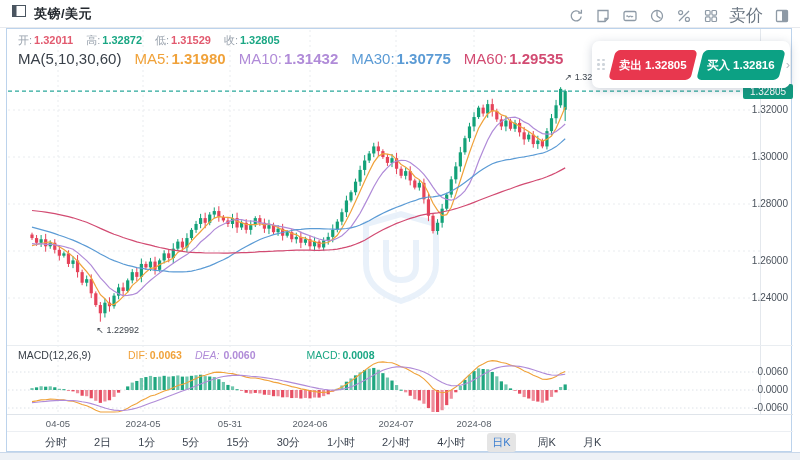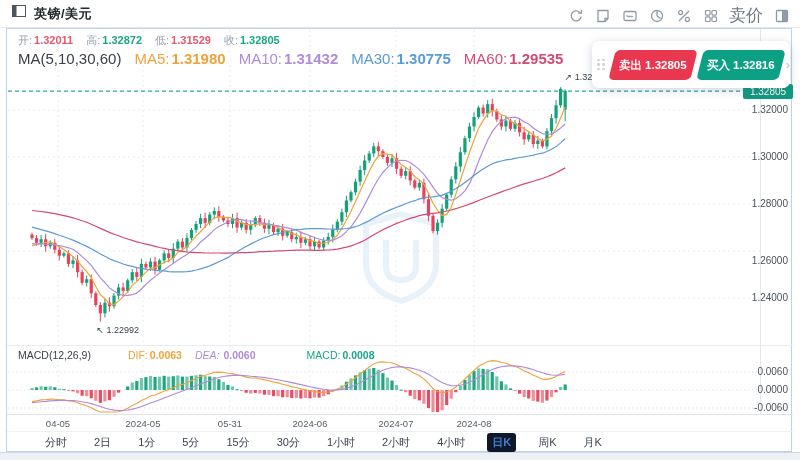--- a/index.html
+++ b/index.html
@@ -38,21 +38,21 @@
   #drag-dots i{width:2.5px;height:2.5px;border-radius:50%;background:#cfd5db;display:block;}
   .skewbtn{height:30px;width:86px;border:none;cursor:pointer;border-radius:5px;transform:skewX(-14deg);
     display:flex;align-items:center;justify-content:center;}
   .skewbtn span{transform:skewX(14deg);color:#fff;font-size:11.5px;font-weight:700;white-space:nowrap;}
   #sell-btn{background:#e8374e;margin-left:6px;}
   #buy-btn{background:#0ca184;margin-left:5px;}
   #card-chevron{color:#b7bec6;font-size:13px;margin-left:4px;cursor:pointer;}
   
   #tabbar{position:absolute;left:40px;top:433px;display:flex;gap:17px;align-items:center;font-size:11px;z-index:4;}
   .tab{color:#3c4450;cursor:pointer;padding:2px 5px;border-radius:3px;}
-  .tab.active{color:#3d7fd0;background:#0f172a;font-weight:700;}
+  .tab.active{color:#3d7fd0;background:#e5e5e5;font-weight:400;}
 </style>
 </head>
 <body>
 
 <div id="panel"></div>
 <div id="bottom-strip"></div>
 
 <div id="topbar">
   <div id="title-wrap">
     <svg width="14" height="12" viewBox="0 0 14 12">

